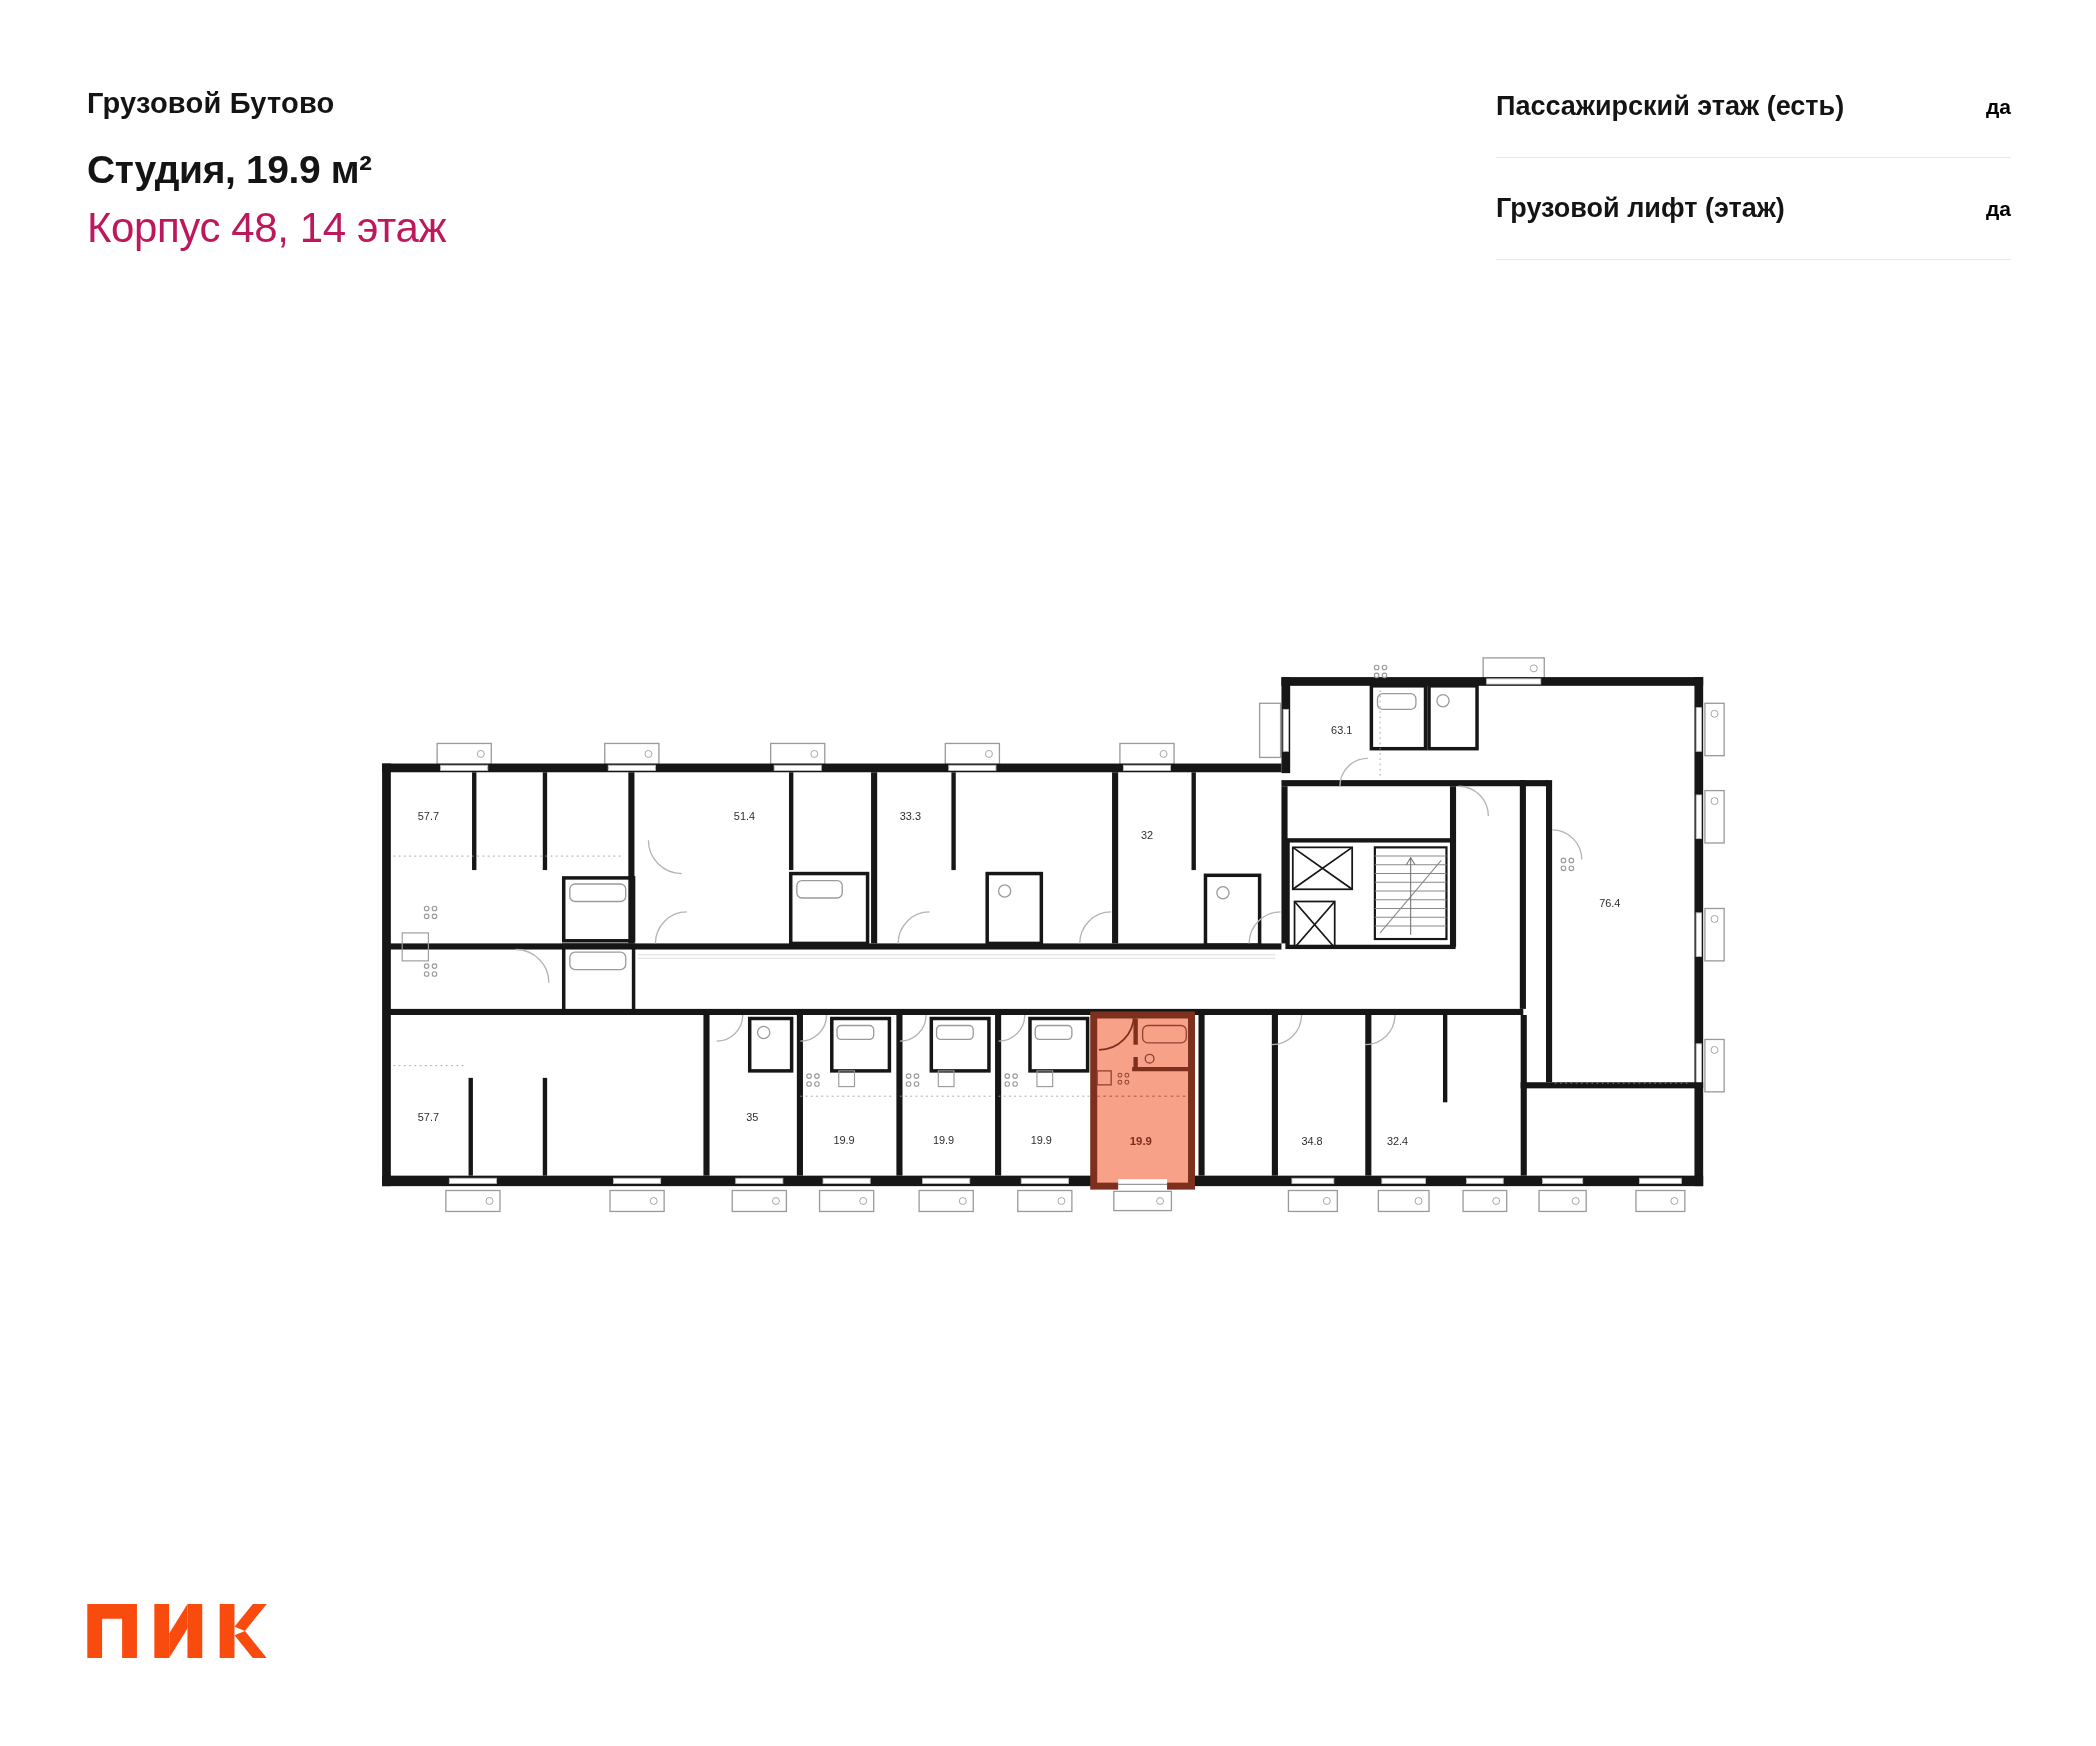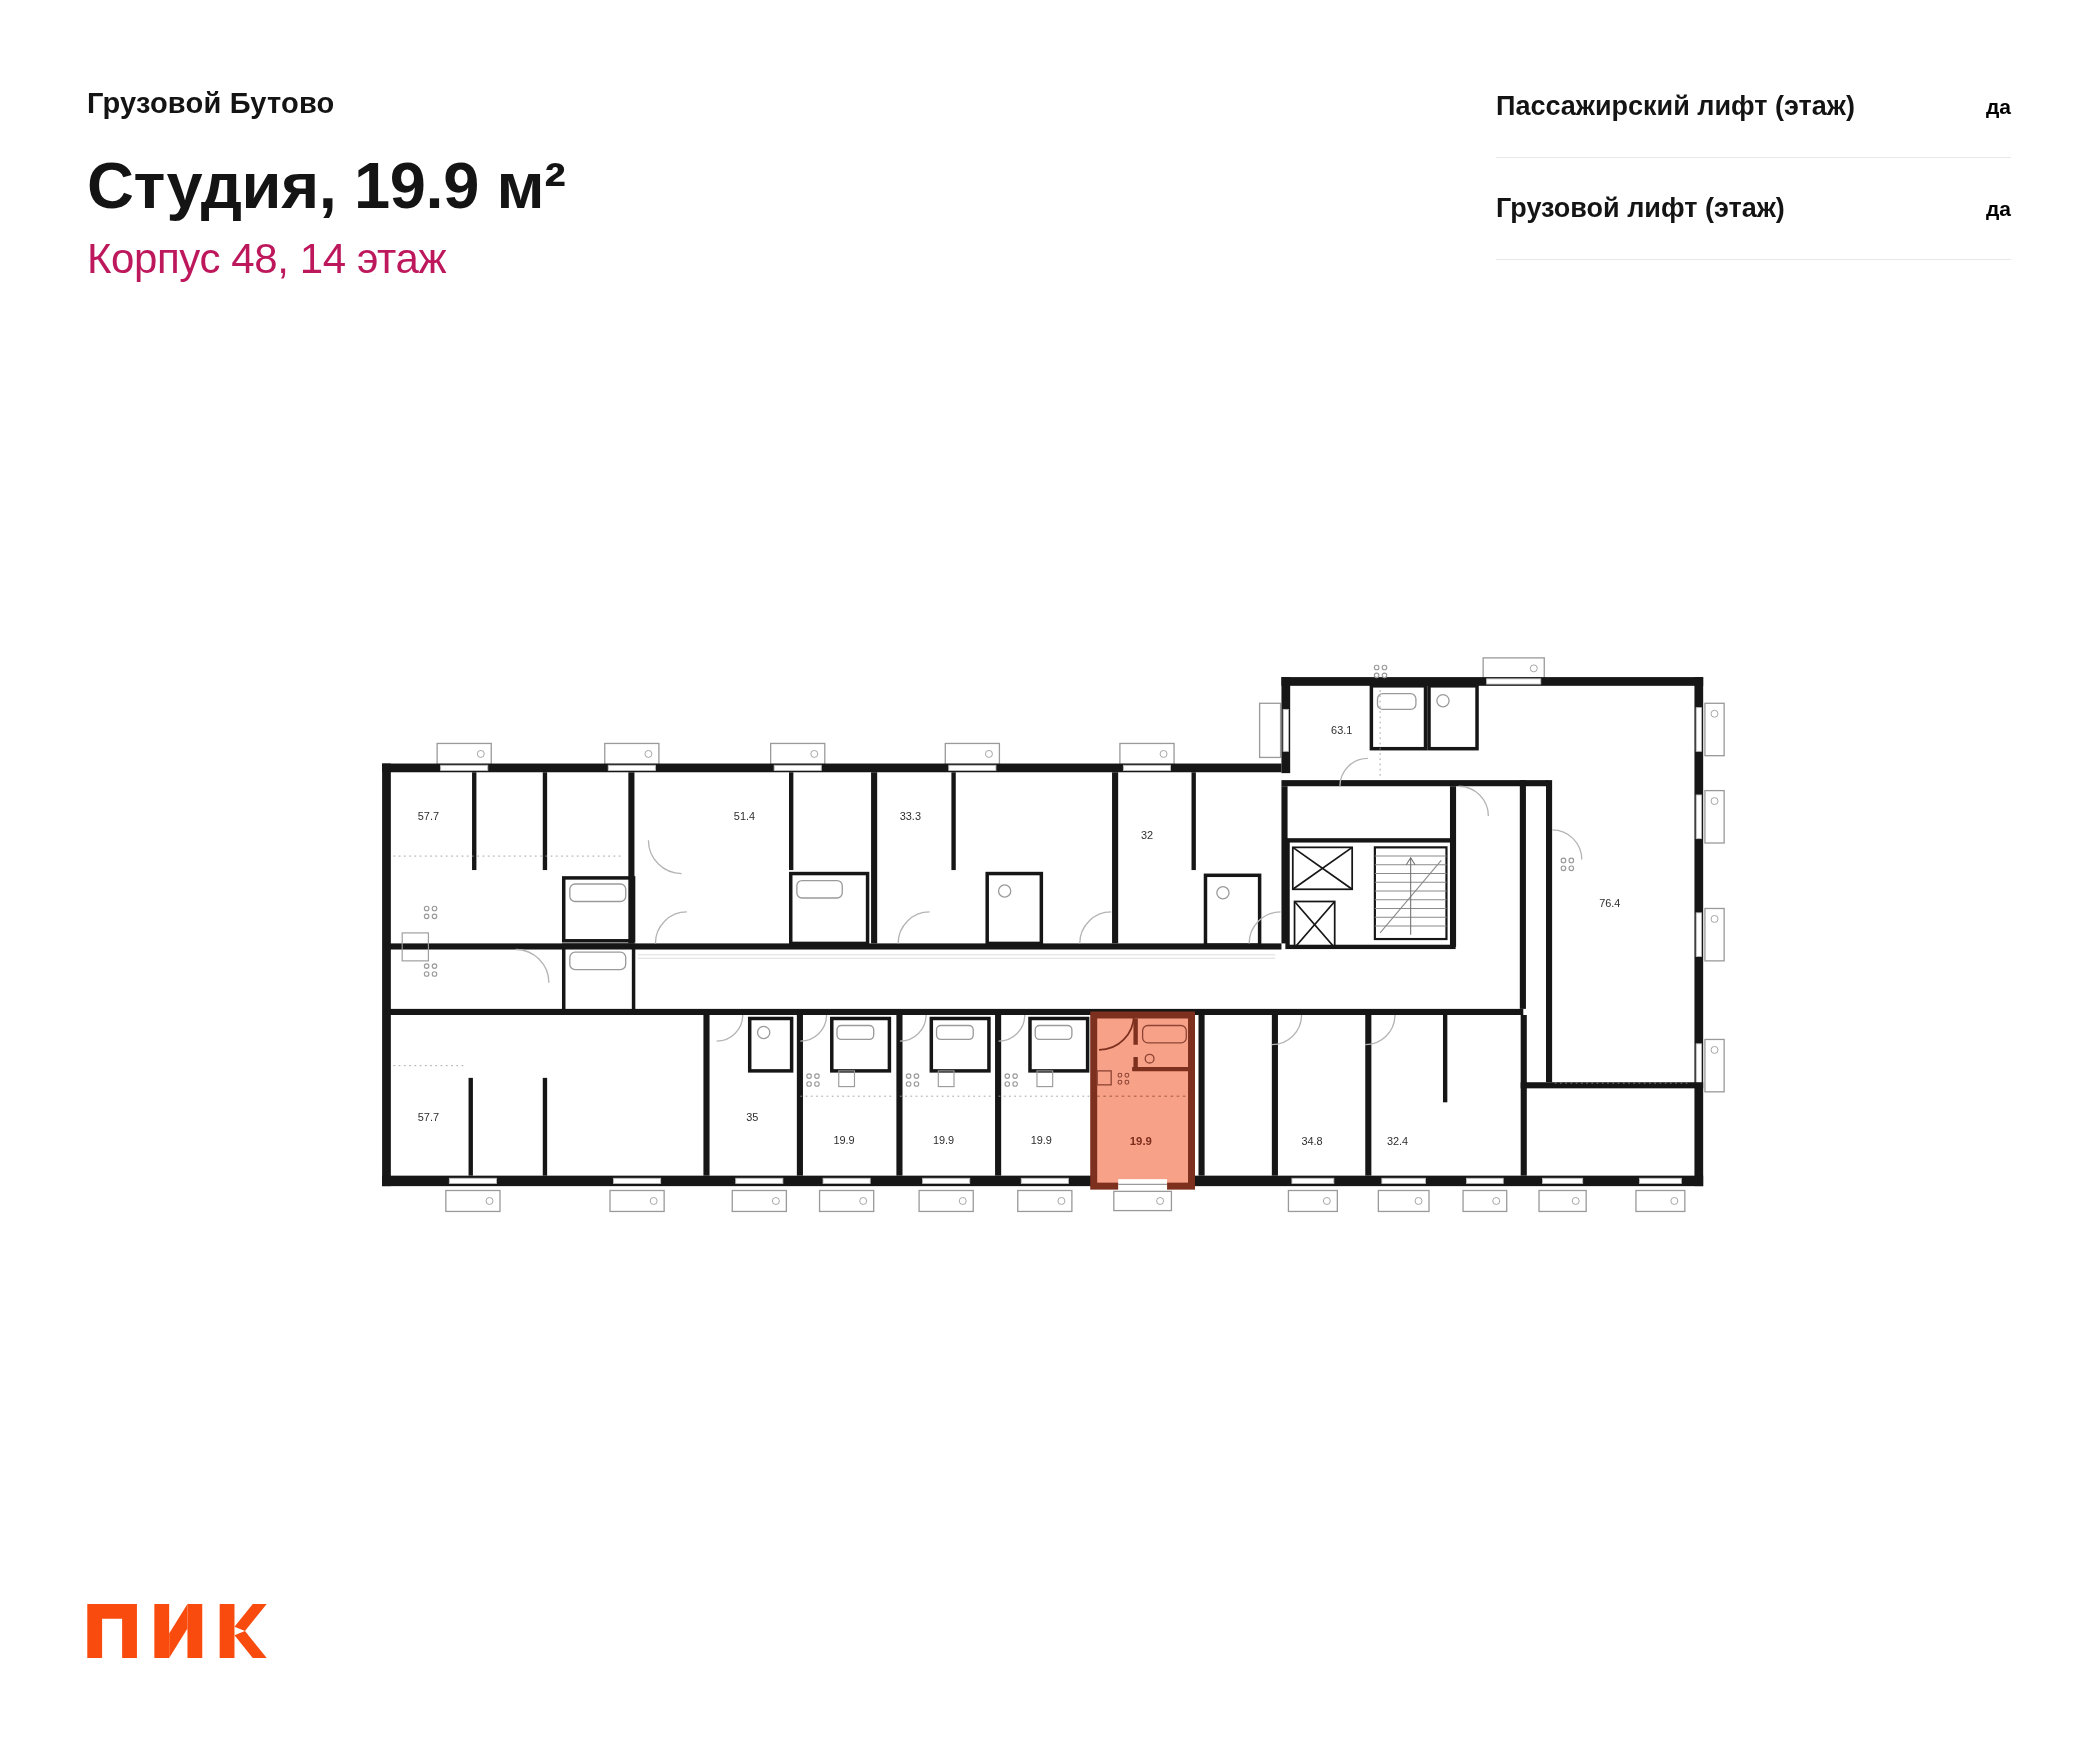--- a/index.html
+++ b/index.html
@@ -1,21 +1,21 @@
 <!DOCTYPE html>
 <html style="font-size:14px"><head>
 <meta charset="utf-8">
 <style>
   * { margin: 0; padding: 0; box-sizing: border-box; }
   html, body { width: 2096px; height: 1747px; background: #ffffff; overflow: hidden;
     font-family: "Liberation Sans", "DejaVu Sans", sans-serif; position: relative; }
 
   .header { position: absolute; left: 87px; top: 87px; }
   .header .project { font-size: 29px; font-weight: 600; color: #141414; letter-spacing: 0.2px; }
-  .header .title { font-size: 65px; font-weight: 700; color: #141414; margin-top: 28px; letter-spacing: -0.4px; }
+  .header .title { font-size: 39px; font-weight: 700; color: #141414; margin-top: 28px; letter-spacing: -0.4px; }
   .header .subtitle { font-size: 42px; font-weight: 400; color: #be185d; margin-top: 12.2px; letter-spacing: -0.4px; }
 
   .lift-panel { position: absolute; left: 1496px; top: 56px; width: 515px; }
   .lift-row { height: 102px; display: flex; align-items: center; justify-content: space-between;
     border-bottom: 1.7px solid #e8e8e8; }
   .lift-row .lbl { font-size: 27px; font-weight: 700; color: #141414; }
   .lift-row .val { font-size: 21px; font-weight: 700; color: #000000; }
 
   .plan-wrap { position: absolute; left: 376px; top: 655px; width: 1349px; height: 603px; }
   svg text.room-label { font-size: 12.5px; fill: #2e2e2e; font-family: "Liberation Sans", sans-serif; text-anchor: middle; }
@@ -27,21 +27,21 @@
 <body>
 
 <div class="header">
   <div class="project">Грузовой Бутово</div>
   <div class="title">Студия, 19.9 м²</div>
   <div class="subtitle">Корпус 48, 14 этаж</div>
 </div>
 
 <div class="lift-panel">
   <div class="lift-row">
-    <span class="lbl">Пассажирский лифт (этаж)</span>
+    <span class="lbl">Пассажирский этаж (есть)</span>
     <span class="val">да</span>
   </div>
   <div class="lift-row">
     <span class="lbl">Грузовой лифт (этаж)</span>
     <span class="val">да</span>
   </div>
 </div>
 
 <div class="plan-wrap">
 <svg width="1349" height="603" viewBox="0 0 1545 690" xmlns="http://www.w3.org/2000/svg">

